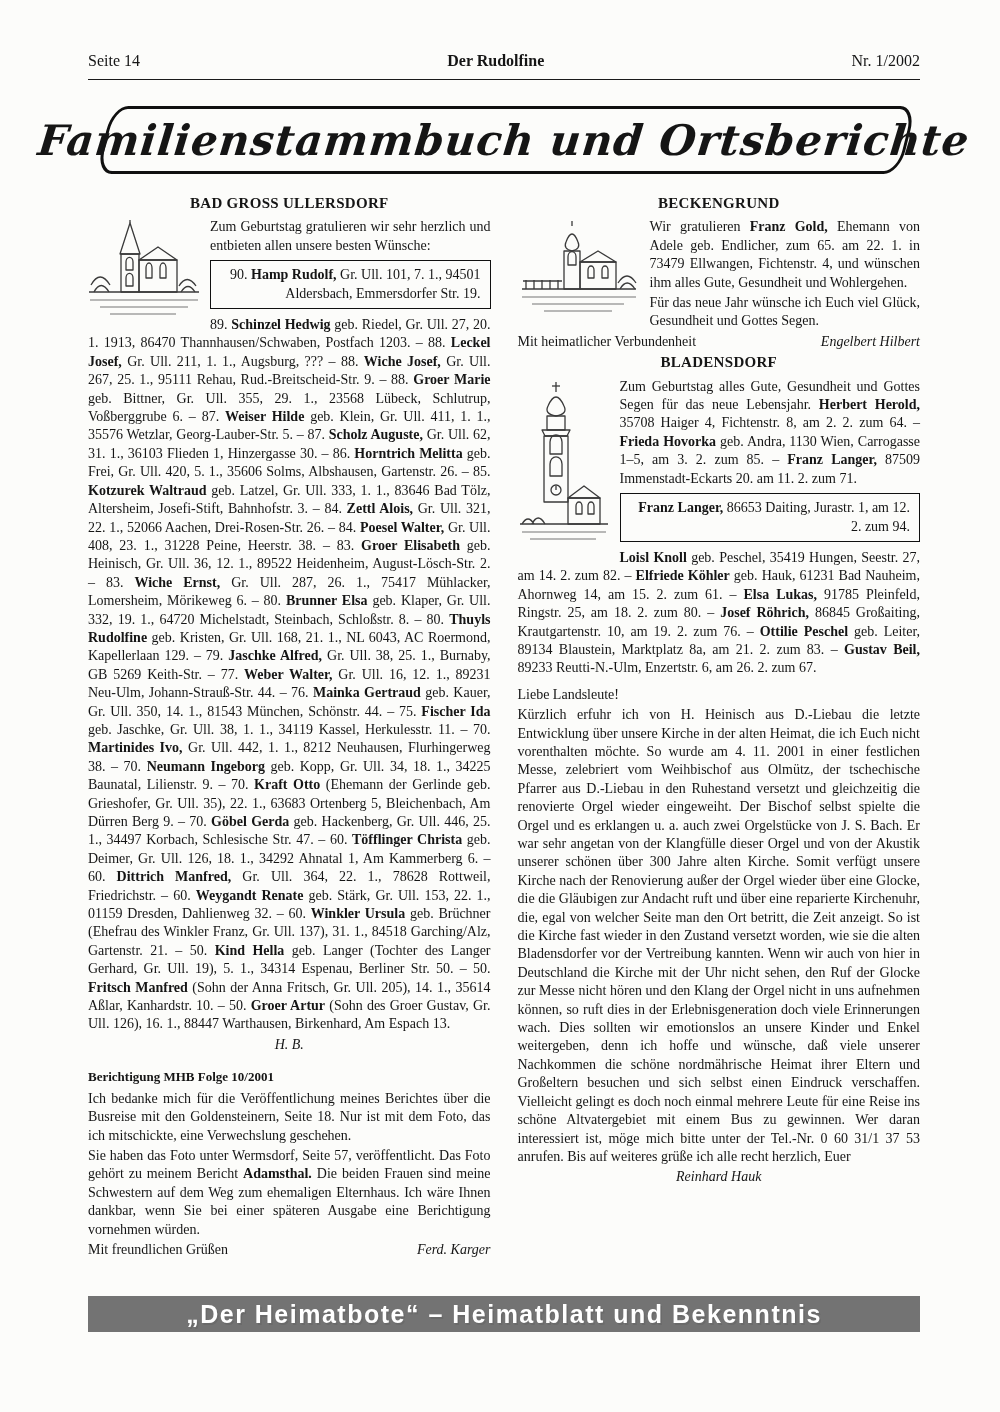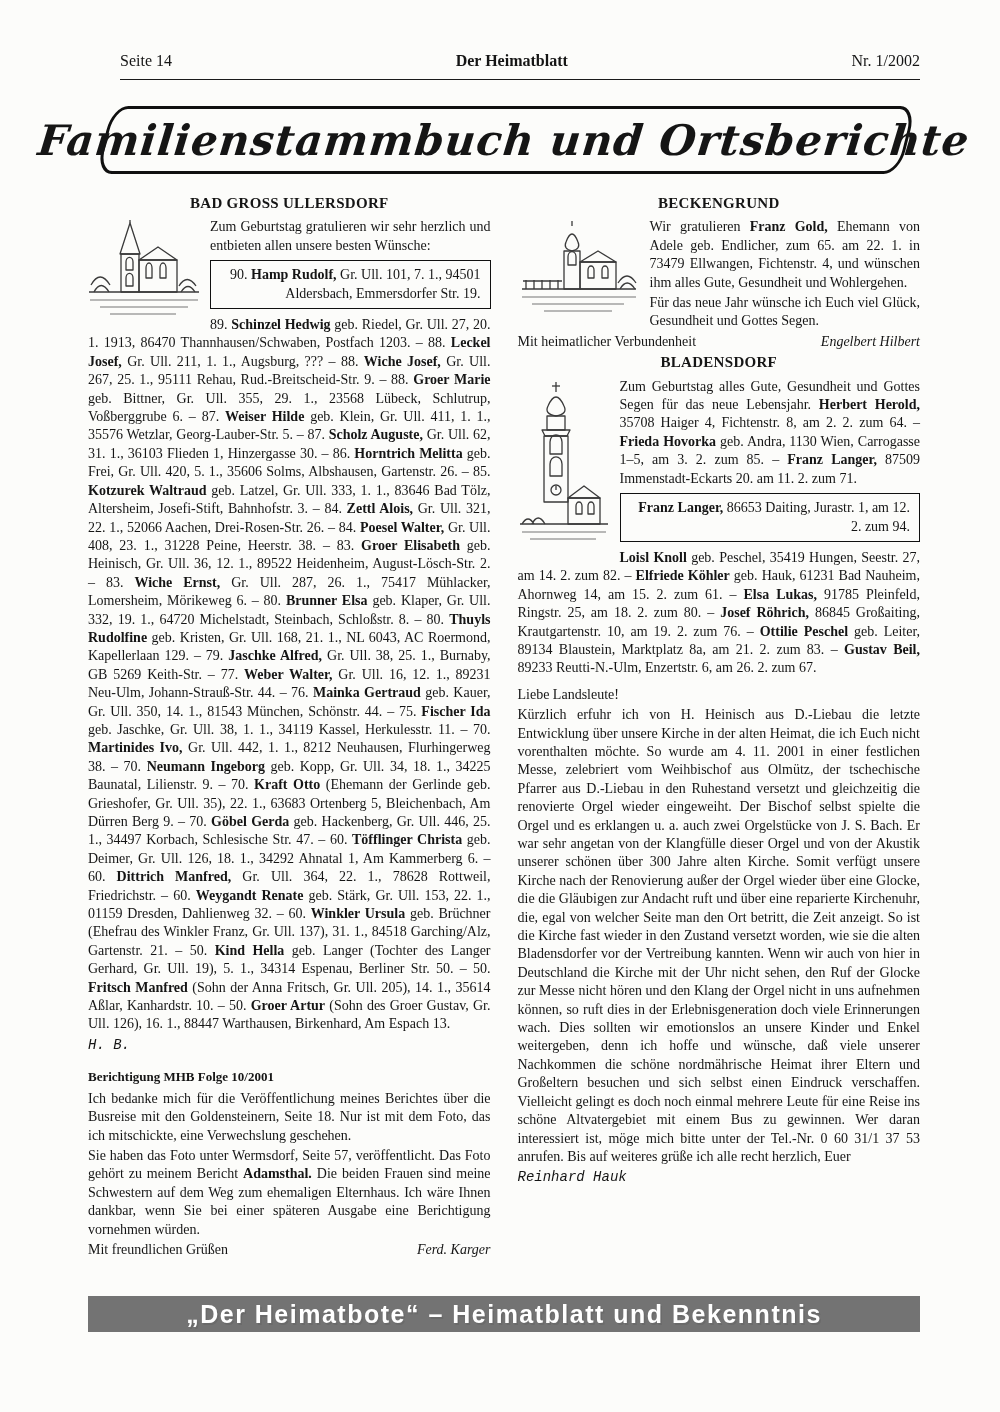--- a/index.html
+++ b/index.html
@@ -1,58 +1,58 @@
 <!DOCTYPE html>
 <html><head>
 <meta charset="utf-8">
 <style>
   * { box-sizing: border-box; }
   html, body { margin: 0; padding: 0; }
   body { width: 1000px; background: #e9e9e7; font-family: "Liberation Serif", "DejaVu Serif", serif; }
   .page { position: relative; width: 1000px; height: 1412px; background: #fcfcfa; color: #151515; overflow: hidden; }
   .content { position: absolute; left: 88px; top: 52px; width: 832px; }
 
-  .header { display: flex; justify-content: space-between; align-items: baseline; font-size: 16px; padding-bottom: 9px; border-bottom: 1.5px solid #1a1a1a; margin-left: 32px; }
+  .header { display: flex; justify-content: space-between; align-items: baseline; font-size: 16px; padding-bottom: 9px; border-bottom: 1.5px solid #1a1a1a; }
   .header .mid { font-weight: bold; }
 
   .banner { position: relative; height: 68px; margin: 26px 2px 18px; }
   .banner-frame { position: absolute; left: 14px; right: 10px; top: 0; bottom: 0; border: 3.5px solid #101010; border-radius: 16px / 24px; transform: skewX(-14deg); }
   .banner-title { position: absolute; inset: 0; display: flex; align-items: center; justify-content: center; font-family: "DejaVu Serif", serif; font-style: italic; font-weight: bold; font-size: 42px; letter-spacing: 1px; transform: skewX(-6deg); white-space: nowrap; }
 
   .columns { display: flex; gap: 27px; }
   .col { width: 403px; font-size: 14px; line-height: 18.4px; text-align: justify; }
   .col p { margin: 0 0 2px 0; }
 
   h3.sec { text-align: center; font-size: 15px; font-weight: bold; margin: 2px 0 6px 0; letter-spacing: .3px; }
   h4.sub { font-size: 13px; font-weight: bold; margin: 14px 0 3px 0; text-align: left; }
 
   .float-img { float: left; margin: 2px 10px 3px 0; }
   .entry-box { border: 1.6px solid #101010; padding: 5px 9px; margin: 5px 0 7px 0; overflow: hidden; text-align: right; }
   .entry-box p { margin: 0; }
 
-  .sig-line { text-align: left; font-style: italic; margin: 1px 0 0 0; font-family: Liberation Mono, monospace; }
+  .sig-line { text-align: center; font-style: italic; margin: 1px 0 0 0; }
   .signoff { display: flex; justify-content: space-between; margin-top: 1px; align-items: flex-end; }
   .signoff .sig { font-style: italic; }
   .lead { margin-top: 8px !important; }
 
   .footer-bar { position: absolute; left: 88px; top: 1296px; width: 832px; height: 36px; background: #737373; display: flex; align-items: center; justify-content: center; }
   .footer-bar span { color: #ffffff; font-family: "Liberation Sans", sans-serif; font-weight: bold; font-size: 25px; letter-spacing: 1.5px; text-shadow: 1.5px 1.5px 0 #6a6a6a; white-space: nowrap; }
 
   svg.engraving { display: block; }
   svg.engraving * { vector-effect: non-scaling-stroke; }
 </style>
 </head>
 <body>
 
 <div class="page">
   <div class="content">
 
     <div class="header">
       <span>Seite 14</span>
-      <span class="mid">Der Heimatblatt</span>
+      <span class="mid">Der Rudolfine</span>
       <span>Nr. 1/2002</span>
     </div>
 
     <div class="banner">
       <div class="banner-frame"></div>
       <div class="banner-title">Familienstammbuch und Ortsberichte</div>
     </div>
 
     <div class="columns">
 

